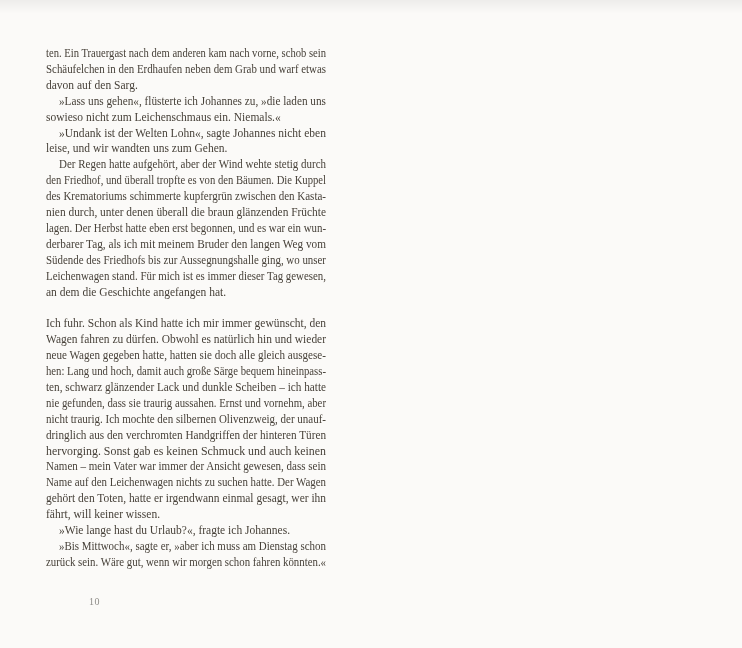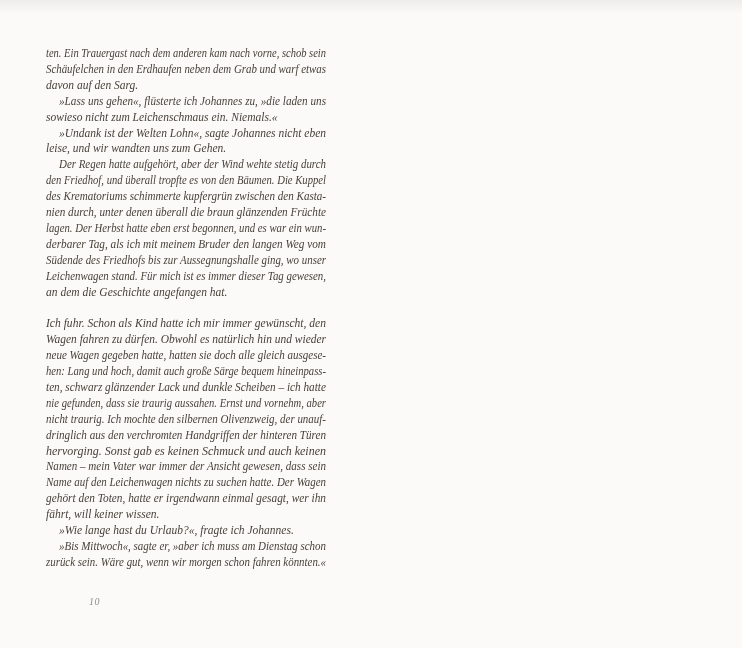--- a/index.html
+++ b/index.html
@@ -9,21 +9,20 @@
   }
   html,body{margin:0;padding:0;}
   body{
     width:742px;height:648px;overflow:hidden;
     background:var(--bg);
     font-family:"Liberation Serif","DejaVu Serif",serif;
   }
   .spread{
     position:relative;width:742px;height:648px;
     background:var(--bg);
-    font-style:italic;
   }
   .spread::before{
     content:"";position:absolute;left:0;top:0;right:0;height:14px;
     background:linear-gradient(rgba(0,0,0,0.055),rgba(0,0,0,0));
     pointer-events:none;
   }
   .page{position:absolute;top:0;width:371px;height:648px;}
   .page-left{left:0;}
   .page-right{left:371px;}
   .textcol{

